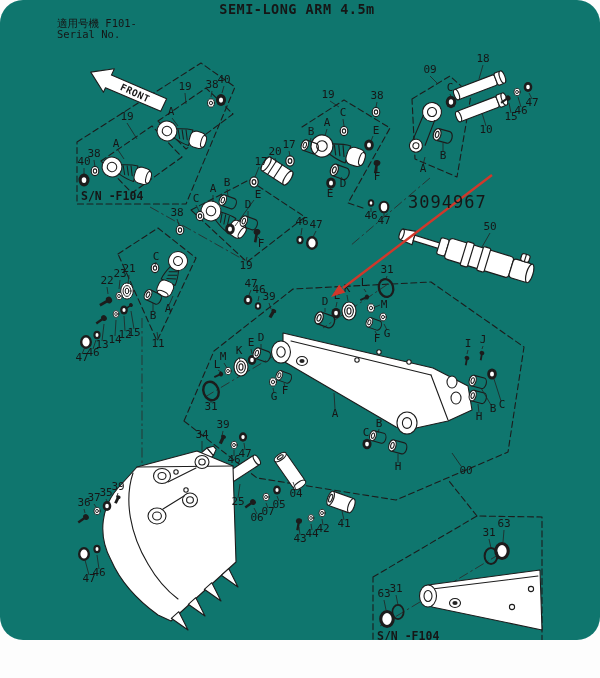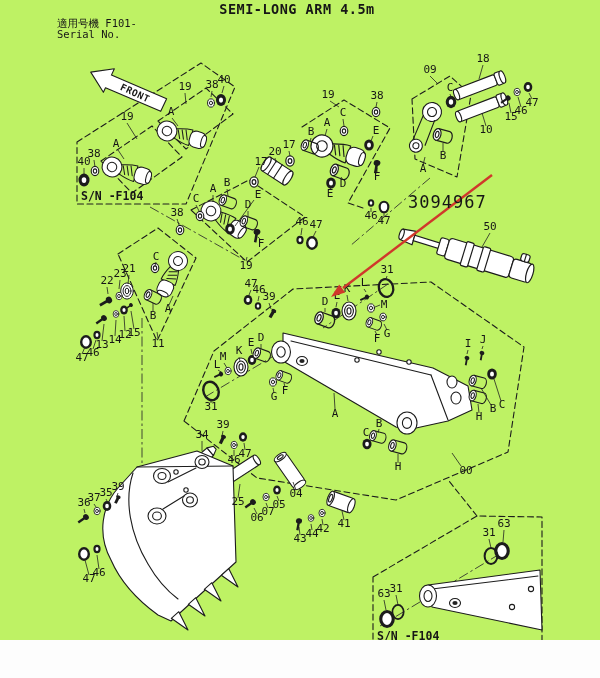--- a/index.html
+++ b/index.html
@@ -1,16 +1,16 @@
 <!DOCTYPE html>
 <html><head>
 <meta charset="utf-8">
 <style>
   html,body{margin:0;padding:0;background:#fdfdfd;}
-  #stage{position:relative;width:600px;height:640px;background:#bef264;overflow:hidden;}
+  #stage{position:relative;width:600px;height:640px;background:#0f766e;overflow:hidden;border-radius:23px;}
   svg text{font-family:"DejaVu Sans Mono","Liberation Mono",monospace;font-size:11px;fill:#161616;text-anchor:middle;}
   svg text.ts{text-anchor:start;}
   svg text.sn{font-size:11.5px;font-weight:bold;}
   .t-title{font-size:13.5px;font-weight:bold;letter-spacing:.5px;}
   .t-header{font-size:10.5px;}
   .t-red{font-size:17px;letter-spacing:1px;}
   .t-front{font-size:9.5px;font-weight:bold;letter-spacing:.5px;}
   .ln{stroke:#1c1c1c;stroke-width:1.1;fill:none;stroke-linecap:round;stroke-linejoin:round;}
   .fw{fill:#fff;}
   .dash{stroke-dasharray:6 3.5;}

